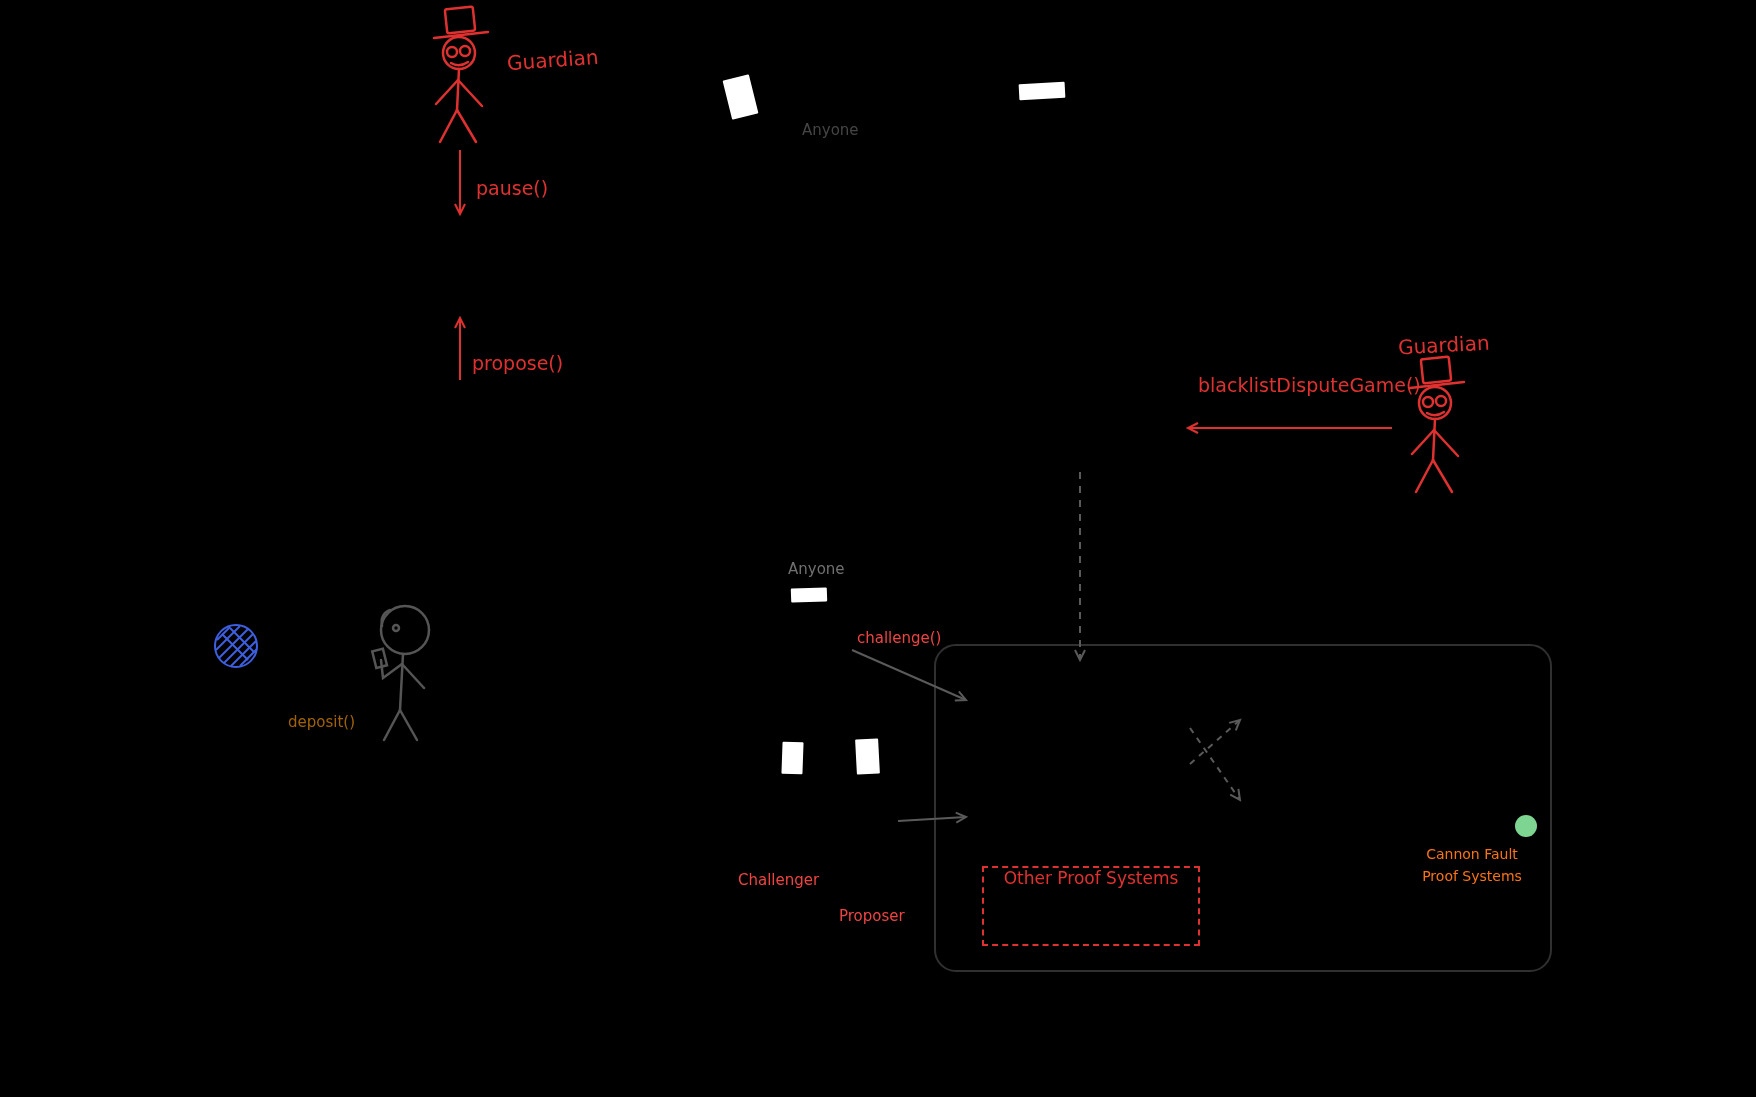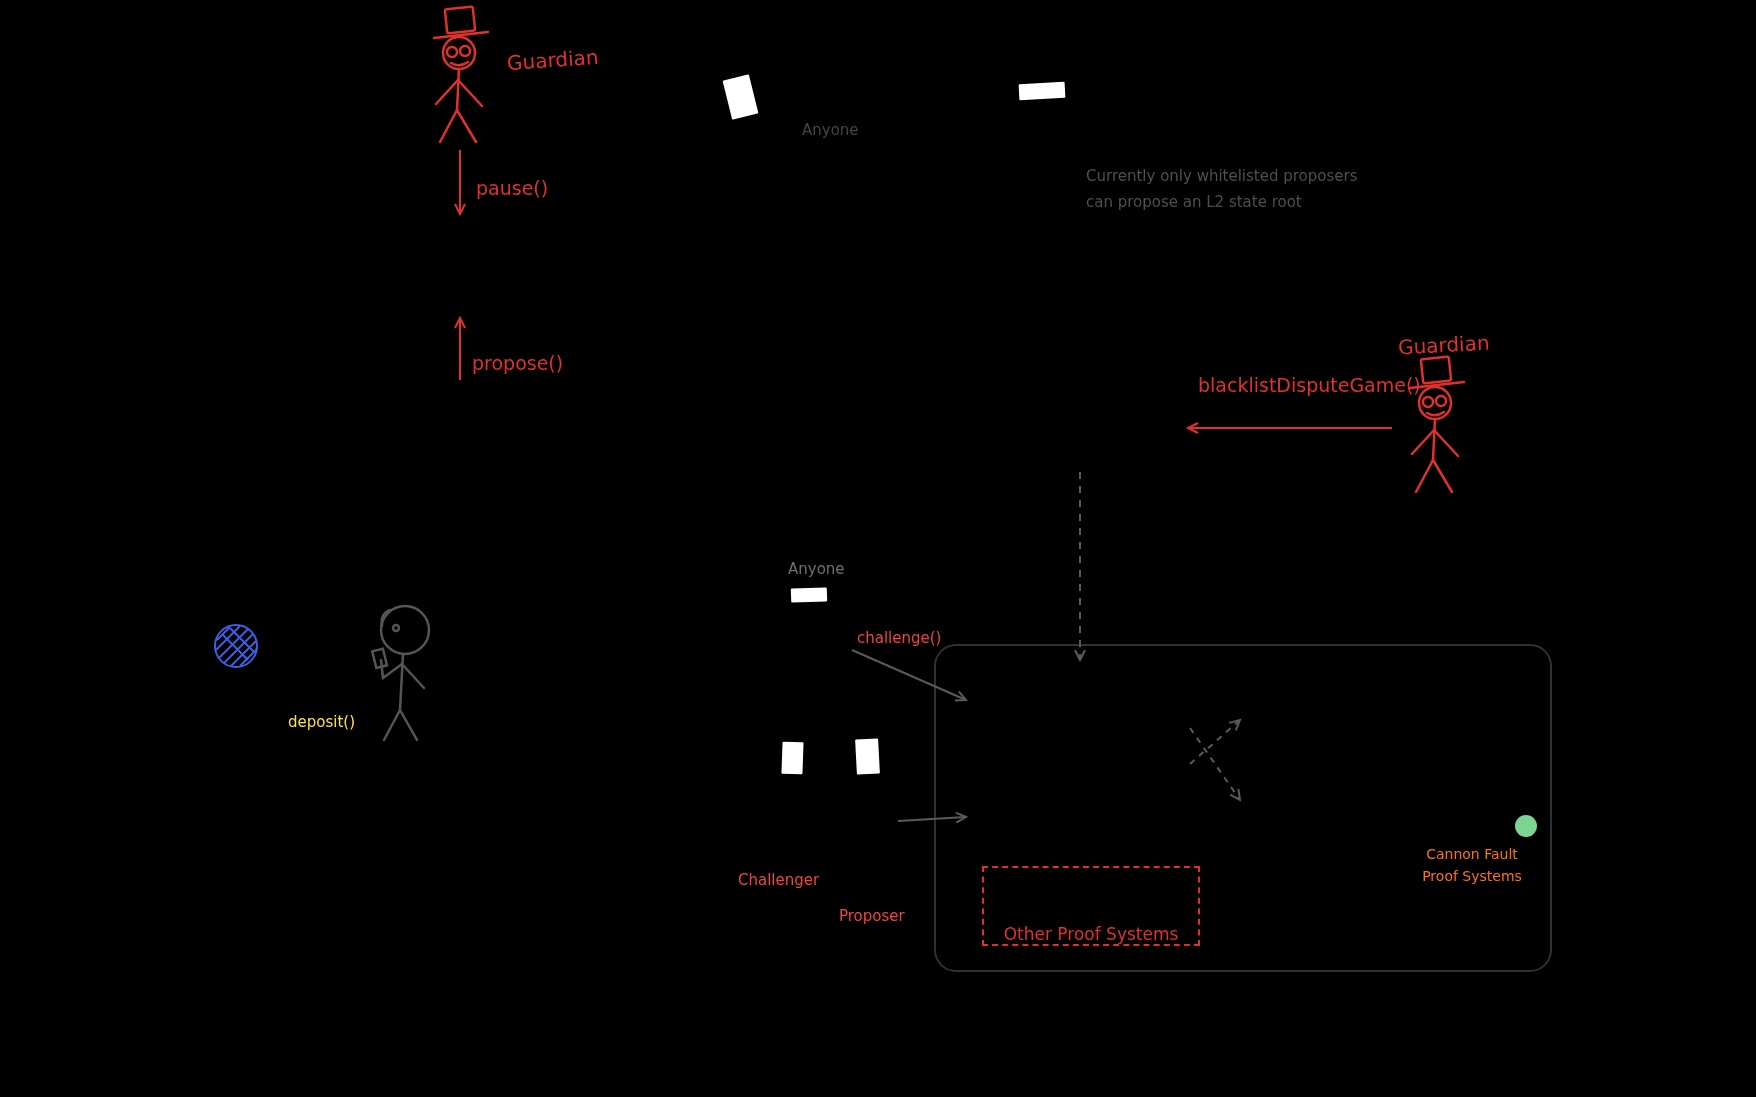--- a/index.html
+++ b/index.html
@@ -19,21 +19,21 @@
     position:absolute;left:370px;top:224px;width:212px;height:84px;
     border:2.5px dotted #e03131;display:flex;align-items:center;justify-content:center;
     text-align:center;color:#e03131;font-size:19px;line-height:1.45;
   }
   .proof-container{
     position:absolute;left:934px;top:644px;width:614px;height:324px;
     border:2px solid #303030;border-radius:22px;
   }
   .other-proof-box{
     position:absolute;left:982px;top:866px;width:214px;height:76px;
-    border:2.5px dashed #e03131;display:flex;align-items:flex-end;justify-content:center;
+    border:2.5px dashed #e03131;display:flex;align-items:flex-start;justify-content:center;
     text-align:center;color:#e03131;font-size:17px;
   }
   .cannon{
     position:absolute;left:1408px;top:843px;width:128px;text-align:center;
     color:#f97316;font-size:14px;line-height:1.6;white-space:pre-line;
   }
   svg.art{position:absolute;left:0;top:0;pointer-events:none;}
 </style>
 </head>
 <body>
@@ -114,28 +114,26 @@
 
   <div class="other-proof-box">
     <span>Other Proof Systems</span>
   </div>
 
   <div class="label red lg" style="left:507px;top:45px;transform:rotate(-4deg);">Guardian</div>
   <div class="label red md" style="left:476px;top:174px;">pause()</div>
   <div class="label red md" style="left:472px;top:349px;">propose()</div>
 
   <div class="label faint" style="left:802px;top:119px;">Anyone</div>
-  <div class="label note" style="left:1086px;top:163px;">Currently only whitelisted proposers
-can propose an L2 state root</div>
 
   <div class="label red lg" style="left:1398px;top:330px;transform:rotate(-3deg);">Guardian</div>
   <div class="label red md" style="left:1198px;top:371px;">blacklistDisputeGame()</div>
 
   <div class="label gray" style="left:788px;top:558px;color:#707070;">Anyone</div>
   <div class="label gray" style="left:857px;top:627px;">challenge()</div>
-  <div class="label gray" style="left:288px;top:711px;color:#fde047;">deposit()</div>
+  <div class="label gray" style="left:288px;top:711px;color:#a16207;">deposit()</div>
   <div class="label gray" style="left:738px;top:869px;">Challenger</div>
   <div class="label gray" style="left:839px;top:905px;">Proposer</div>
 
   <div class="cannon">Cannon Fault
 Proof Systems</div>
 
 </div>
 
 </body></html>

